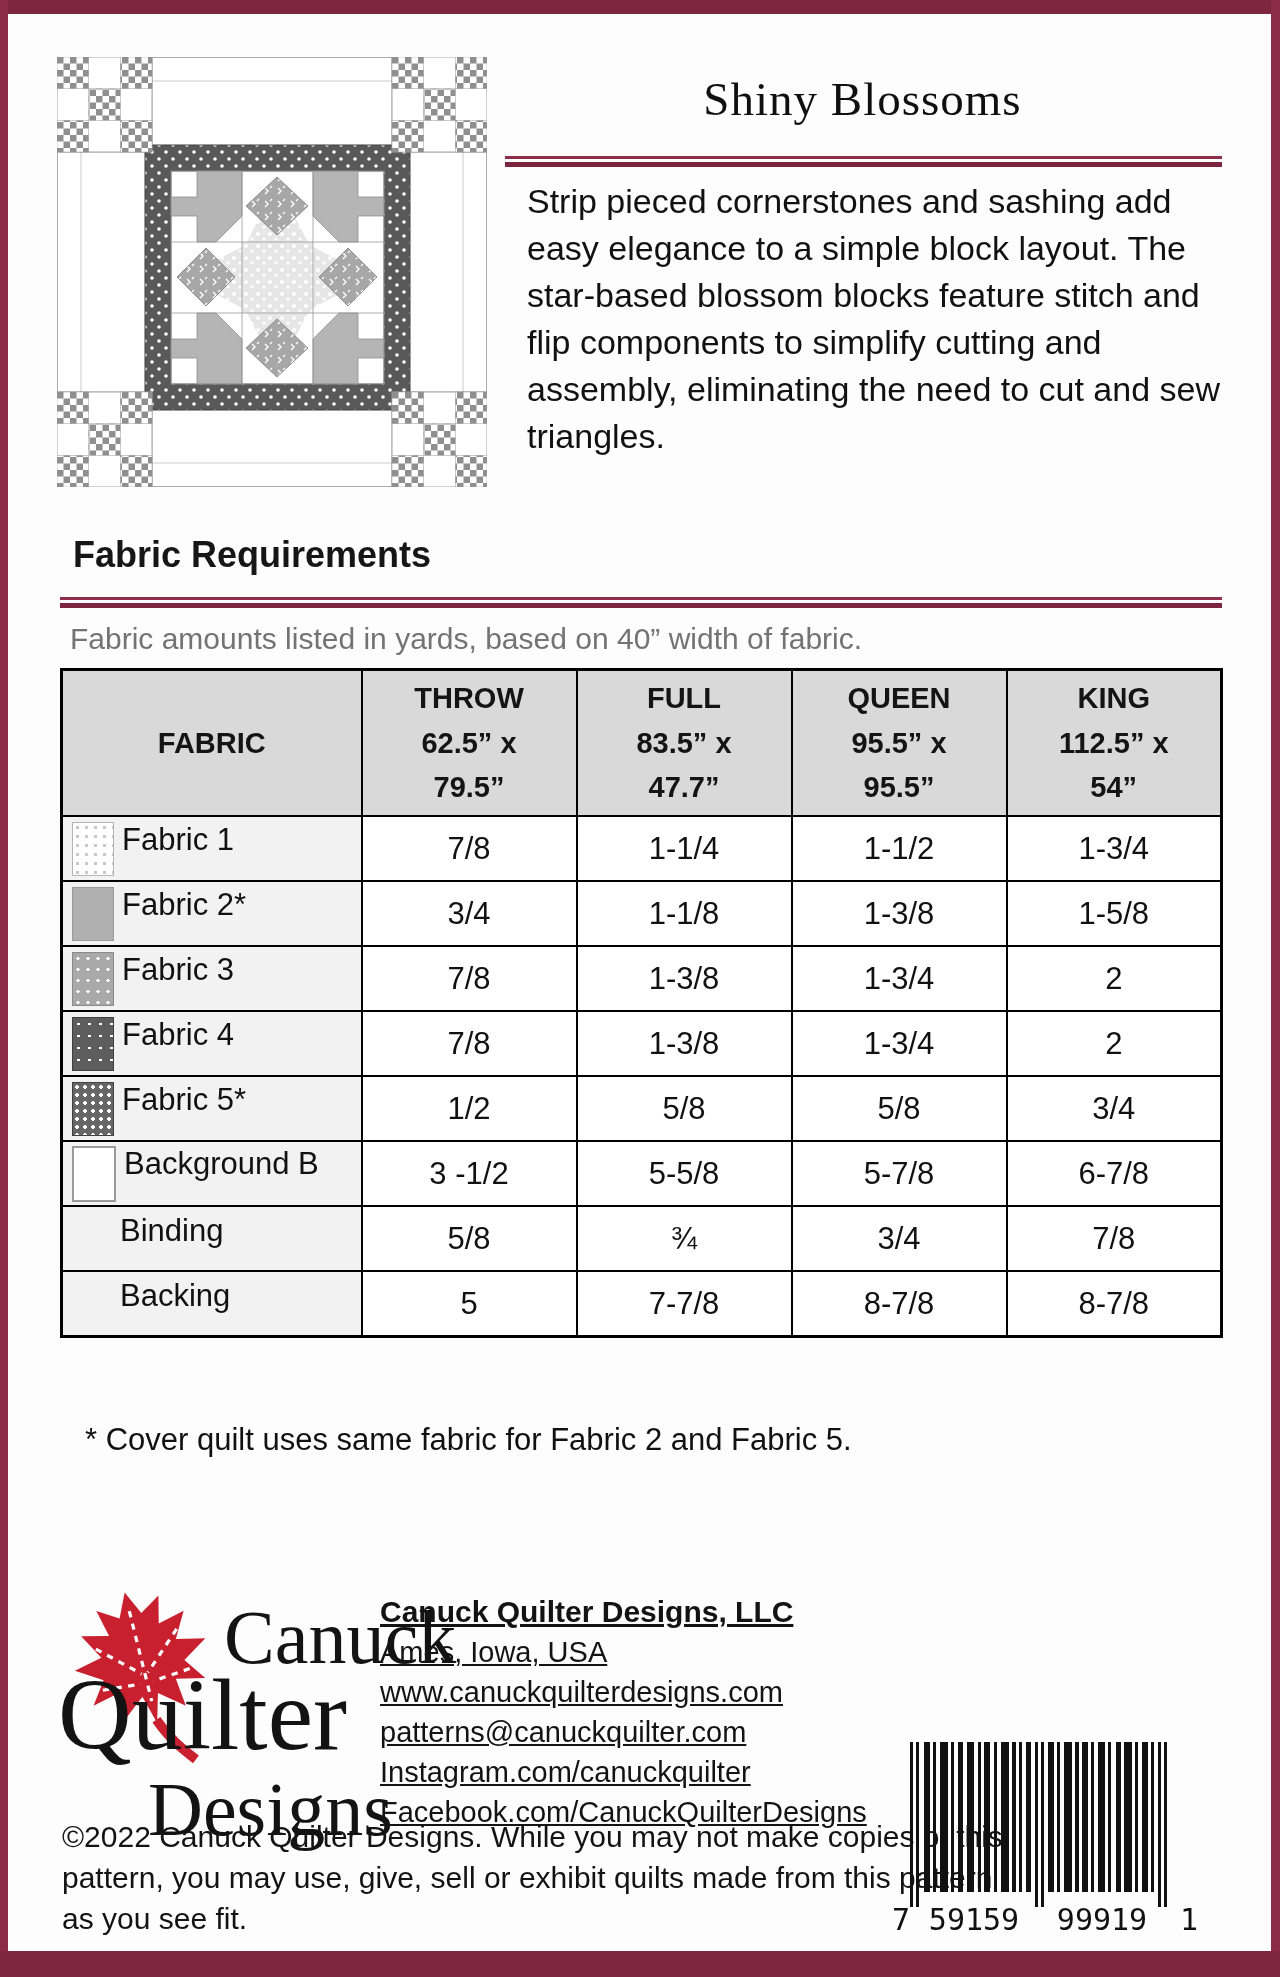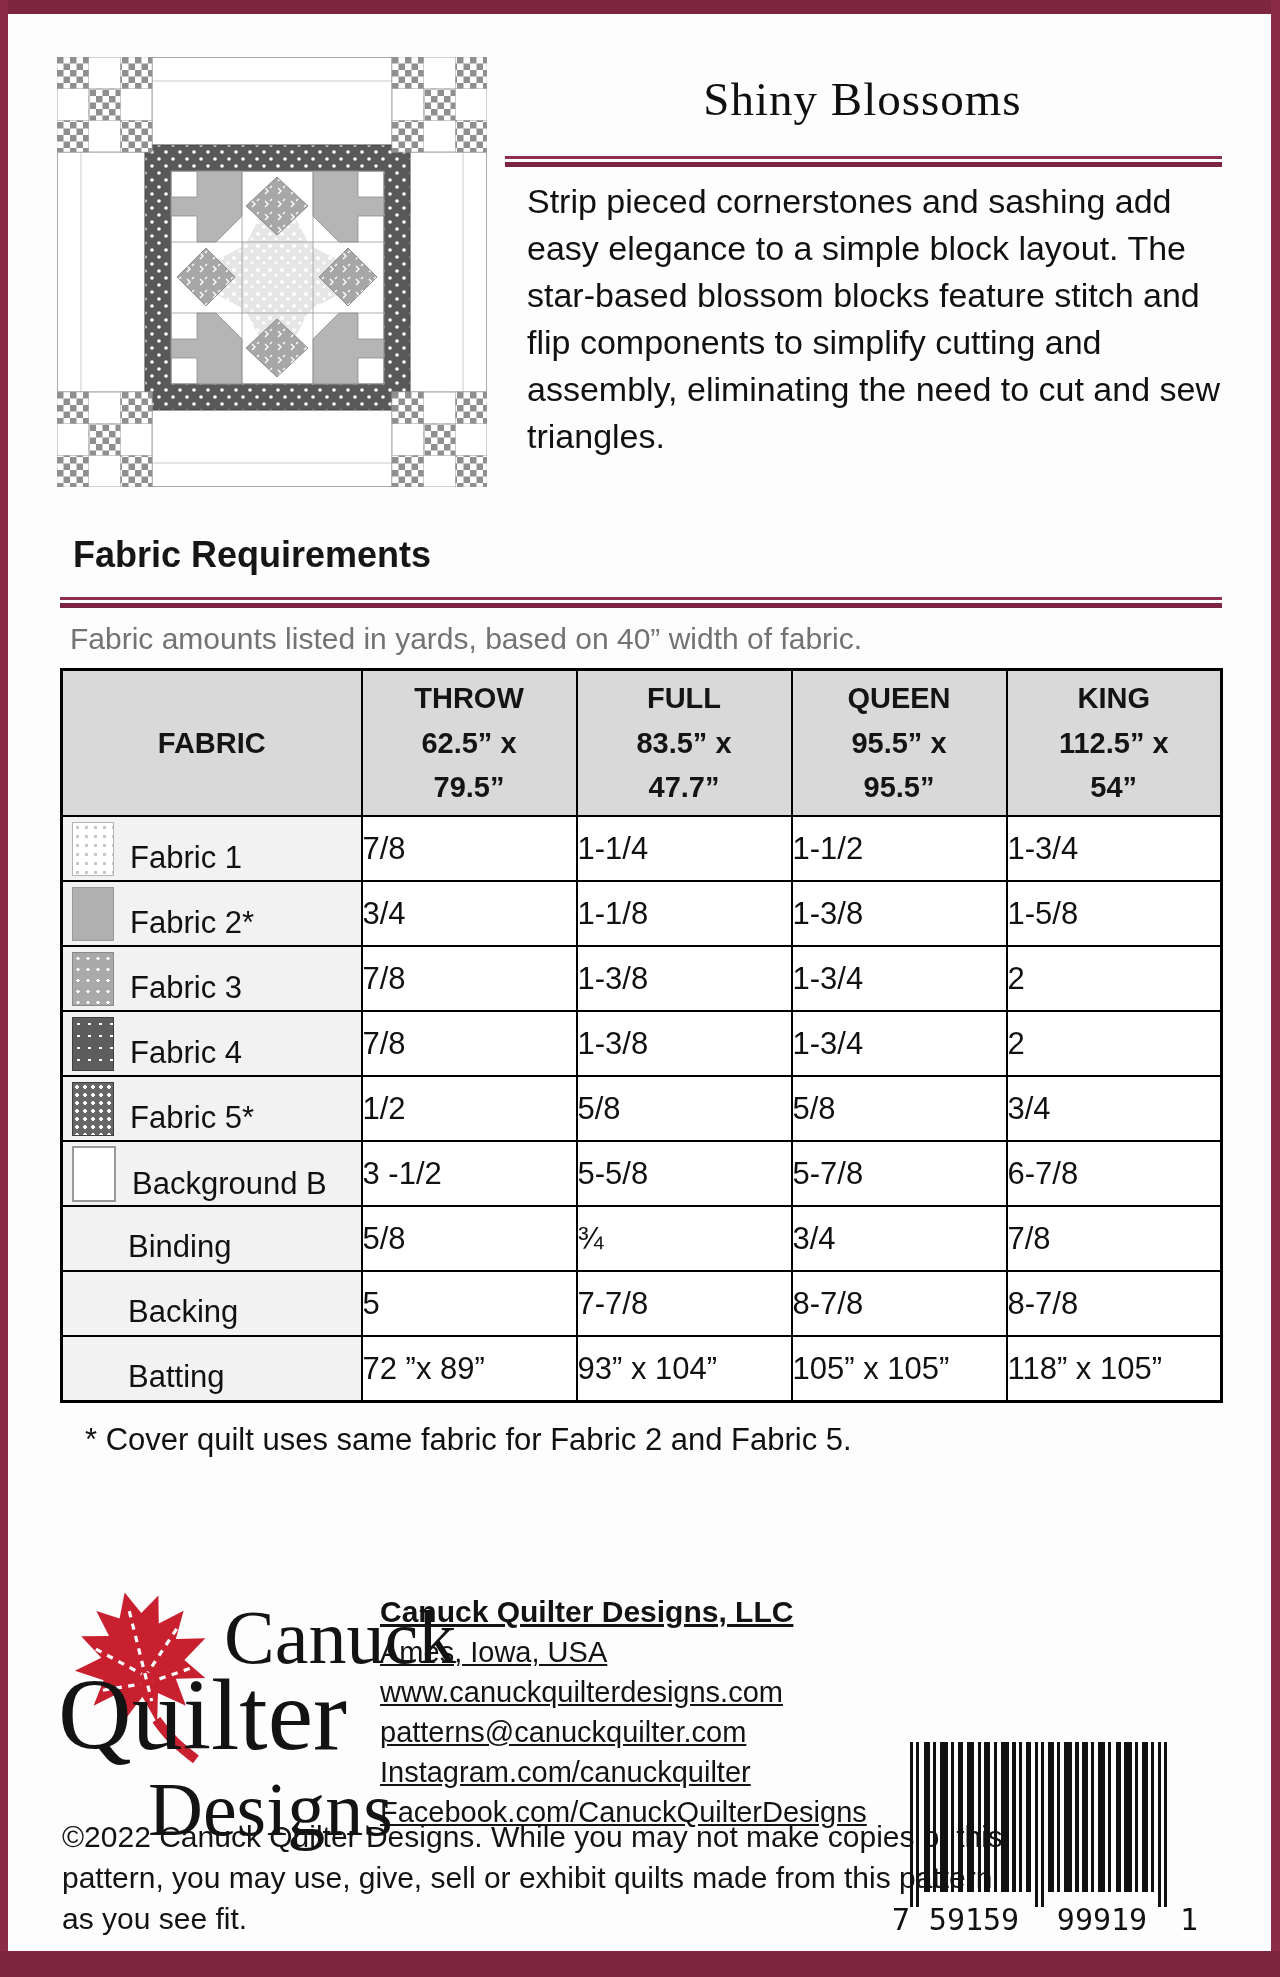--- a/index.html
+++ b/index.html
@@ -43,23 +43,23 @@
     border:3px solid #000;
   }
   table.req th, table.req td { border:2.5px solid #000; padding:0; }
   table.req th {
     background:#d9d9d9; height:144px; font-size:29px; font-weight:700;
     line-height:1.55; text-align:center; vertical-align:middle;
   }
   table.req col.c-fab { width:300px; }
   table.req col.c-sz  { width:215px; }
   td.fab { background:#f2f2f2; height:63px; }
-  td.fab .fabcell { display:flex; align-items:flex-end; gap:16px; padding-left:9px; }
+  td.fab .fabcell { display:flex; align-items:flex-start; gap:8px; padding-left:9px; }
   td.fab .label { font-size:31px; color:#111; }
-  td.val { background:#fff; text-align:left; vertical-align:middle; font-size:31px; color:#111; }
+  td.val { background:#fff; text-align:center; vertical-align:middle; font-size:31px; color:#111; }
 
   .swatch { width:40px; height:52px; flex:0 0 auto; }
   .sw-f1 { background:#fff; border:1px solid #b5b5b5;
            background-image:radial-gradient(#c9c9c9 1.6px, transparent 1.7px);
            background-size:9px 9px; }
   .sw-f2 { background:#b0b0b0; border:1px solid #9a9a9a; }
   .sw-f3 { background:#a9a9a9; border:1px solid #8a8a8a;
            background-image:radial-gradient(#ffffff 1.5px, transparent 1.6px);
            background-size:10px 11px; }
   .sw-f4 { background:#5d5d5d; border:1px solid #3f3f3f;
@@ -328,32 +328,20 @@
       <td class="fab">
             <div class="fabcell">
         <span class="swatch sw-none"></span>
         <span class="label">Backing</span>
             </div>
           </td>
       <td class="val">5</td>
       <td class="val">7-7/8</td>
       <td class="val">8-7/8</td>
       <td class="val">8-7/8</td>
-    </tr>
-    <tr>
-      <td class="fab">
-            <div class="fabcell">
-        <span class="swatch sw-none"></span>
-        <span class="label">Batting</span>
-            </div>
-          </td>
-      <td class="val">72 ”x 89”</td>
-      <td class="val">93” x 104”</td>
-      <td class="val">105” x 105”</td>
-      <td class="val">118” x 105”</td>
     </tr>
   </tbody>
     </table>
 
   <div class="footnote">* Cover quilt uses same fabric for Fabric 2 and Fabric 5.</div>
 
   <svg class="leaf" viewBox="0 0 100 118">
     <g transform="rotate(-14 50 50)">
       <polygon fill="#c8202f" points="50,0 57,15 70,7 66,24 83,20 74,36 92,40 76,50 86,64 68,60 70,78 55,66 50,84 45,66 30,78 32,60 14,64 24,50 8,40 26,36 17,20 34,24 30,7 43,15"></polygon>
       <path d="M50 82 C55 95 60 102 68 112" stroke="#c8202f" stroke-width="6" fill="none"></path>

